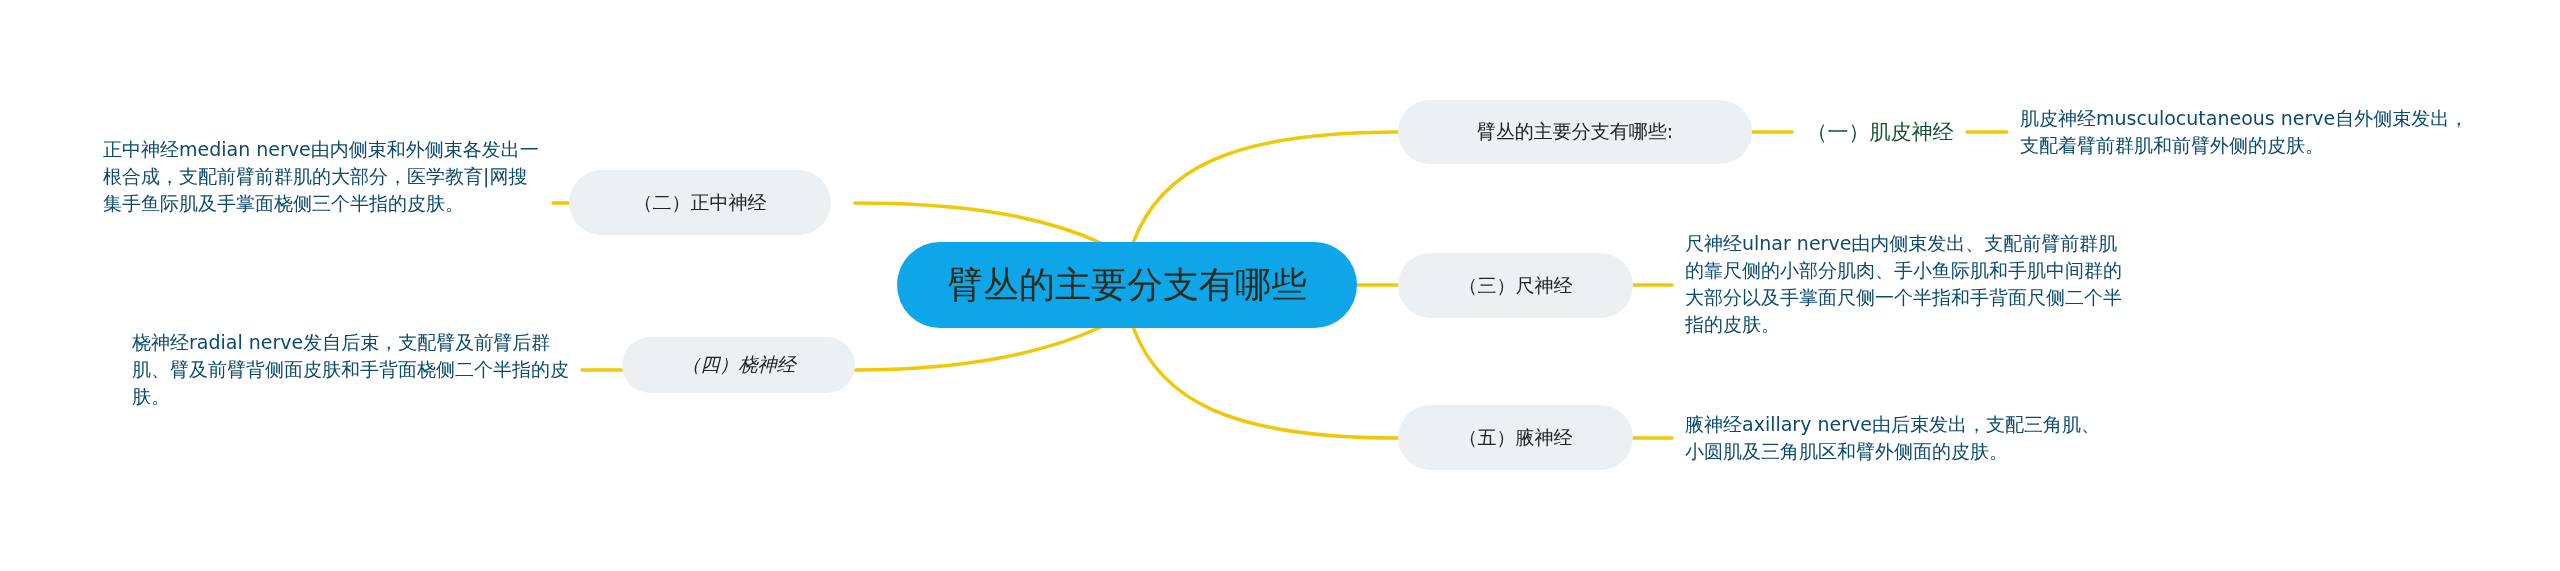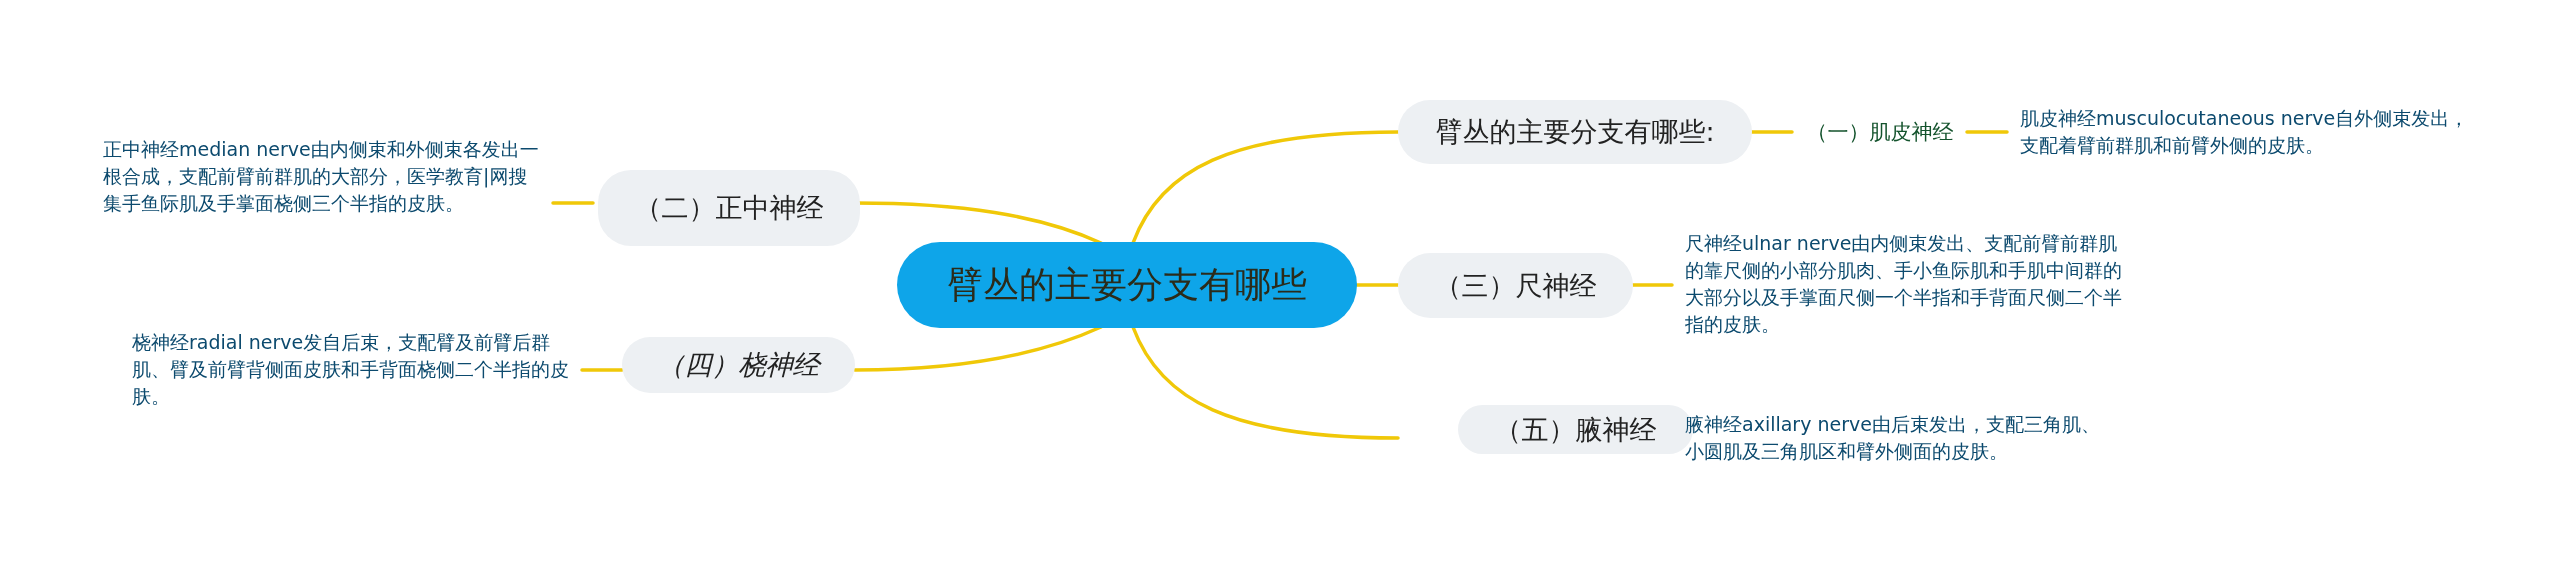--- a/index.html
+++ b/index.html
@@ -30,21 +30,21 @@
     }
     .root {
       background: #0ea5e9;
       border-radius: 43px;
       font-size: 36px;
       color: #2b2b1a;
     }
     .branch {
       background: #edf0f3;
       border-radius: 33px;
-      font-size: 27px;
+      font-size: 19px;
       color: #222222;
     }
     .plain {
       font-size: 21px;
       color: #14532d;
     }
     .desc {
       position: absolute;
       font-size: 19px;
       line-height: 27px;
@@ -93,26 +93,26 @@
 <div class="node plain" style="left:1800px; top:116px; width:160px; height:32px;">
   <span>（一）肌皮神经</span>
 </div>
 <div class="desc" style="left:2020px; top:105px; width:450px;">肌皮神经musculocutaneous nerve自外侧束发出，支配着臂前群肌和前臂外侧的皮肤。</div>
 
 <div class="node branch" style="left:1398px; top:253px; width:235px; height:65px;">
   <span>（三）尺神经</span>
 </div>
 <div class="desc" style="left:1685px; top:230px; width:445px;">尺神经ulnar nerve由内侧束发出、支配前臂前群肌的靠尺侧的小部分肌肉、手小鱼际肌和手肌中间群的大部分以及手掌面尺侧一个半指和手背面尺侧二个半指的皮肤。</div>
 
-<div class="node branch" style="left:1458px; top:405px; width:235px; height:49px;">
+<div class="node branch" style="left:1398px; top:405px; width:235px; height:65px;">
   <span>（五）腋神经</span>
 </div>
 <div class="desc" style="left:1685px; top:411px; width:430px;">腋神经axillary nerve由后束发出，支配三角肌、小圆肌及三角肌区和臂外侧面的皮肤。</div>
 
-<div class="node branch" style="left:598px; top:170px; width:262px; height:76px;font-family:Liberation Serif, serif;">
+<div class="node branch" style="left:569px; top:170px; width:262px; height:65px;font-family:Liberation Serif, serif;">
   <span>（二）正中神经</span>
 </div>
 <div class="desc" style="left:103px; top:136px; width:440px;">正中神经median nerve由内侧束和外侧束各发出一根合成，支配前臂前群肌的大部分，医学教育|网搜集手鱼际肌及手掌面桡侧三个半指的皮肤。</div>
 
 <div class="node branch" style="left:622px; top:337px; width:233px; height:56px;font-style:italic;">
   <span>（四）桡神经</span>
 </div>
 <div class="desc" style="left:132px; top:329px; width:440px;">桡神经radial nerve发自后束，支配臂及前臂后群肌、臂及前臂背侧面皮肤和手背面桡侧二个半指的皮肤。</div>
 
 </body></html>

